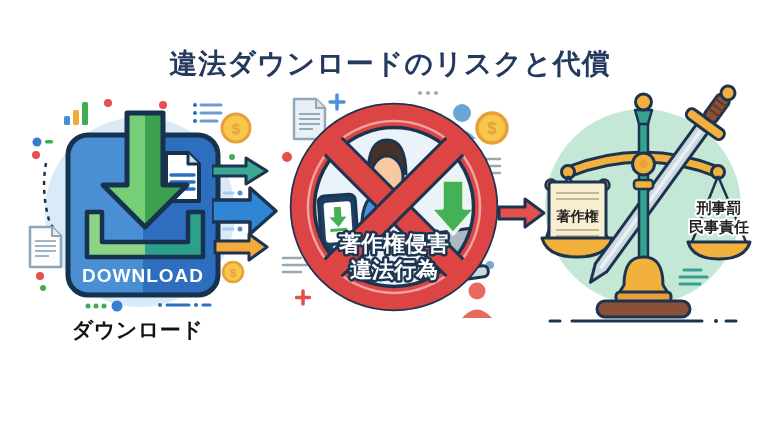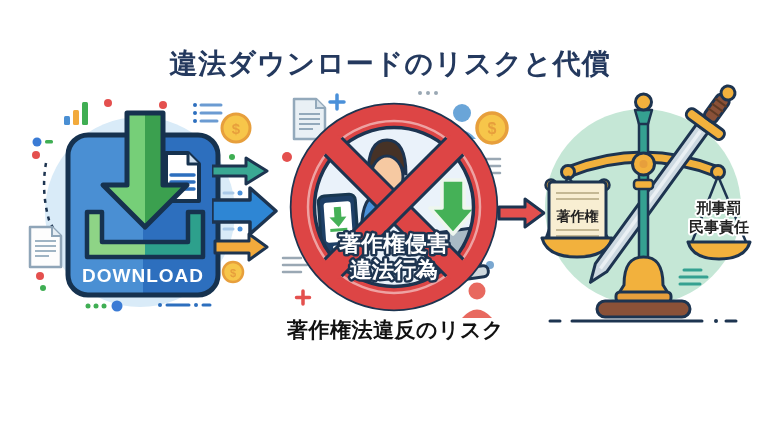--- a/index.html
+++ b/index.html
@@ -276,15 +276,15 @@
         <path d="M160,204 h20"></path>
     </g>
     <g stroke="#1d3450" stroke-width="3" stroke-linecap="round">
       <path d="M30,241 h10"></path>
         <path d="M52,241 h130"></path>
       <circle cx="196" cy="241" r="2" fill="#1d3450" stroke="none"></circle>
       <path d="M206,241 h10"></path>
     </g>
   </svg>
 
-  <div class="step-label lbl2">著作権法違反のリスク</div>
+  <div class="step-label lbl1">ダウンロード</div>
 
 </div>
 
 </body></html>

